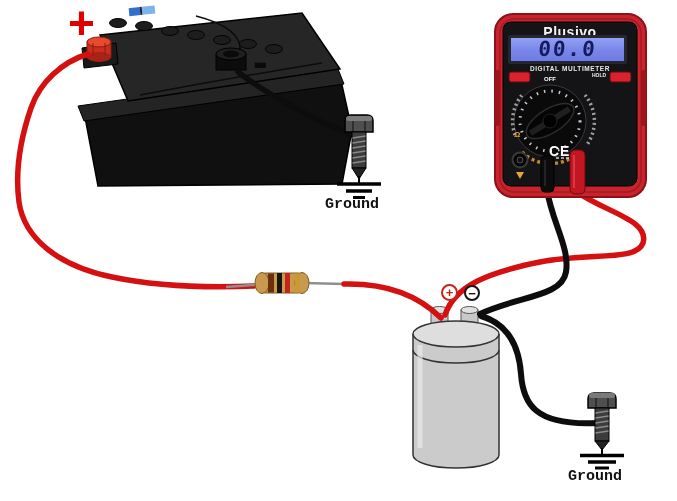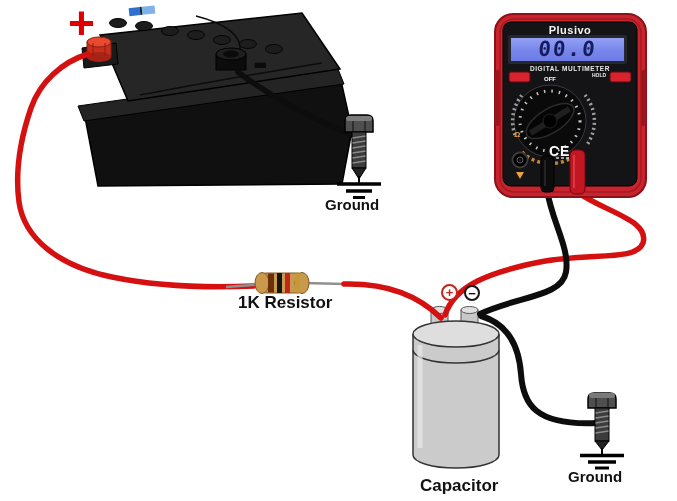--- a/index.html
+++ b/index.html
@@ -1,30 +1,30 @@
 <!DOCTYPE html>
 <html><head>
 <meta charset="utf-8">
 <style>
   * { margin:0; padding:0; box-sizing:border-box; }
   body { background:#fff; font-family:"Liberation Sans", sans-serif; }
   .canvas { position:relative; width:677px; height:501px; background:#ffffff; overflow:hidden; }
   .canvas svg { position:absolute; left:0; top:0; }
   .lbl { position:absolute; color:#111; font-weight:bold; }
-  .lbl-ground { font-size:15px; }
+  .lbl-ground { font-size:15px;font-family:Liberation Mono, monospace; }
   .lbl-part { font-size:17px; }
   .sym-plus { position:absolute; left:68px; top:0px; font-size:46px; font-weight:900; color:#e10000; line-height:1; }
   .sym-minus { position:absolute; left:253px; top:40px; font-size:44px; font-weight:900; color:#0a0a0a; line-height:1; }
   .cap-sym { position:absolute; width:17px; height:17px; border-radius:50%; font-size:13px; font-weight:bold;
              text-align:center; line-height:14px; background:#fff; }
   .cap-sym.pos { left:441px; top:284px; border:2px solid #c3241c; color:#c3241c; }
   .cap-sym.neg { left:464px; top:285px; width:16px; height:16px; border:2px solid #151515; color:#151515; line-height:13px; }
   
   .mm-brand { position:absolute; left:503px; top:24px; width:134px; text-align:center;
-              color:#f5f5f5; font-size:11px; font-weight:bold; letter-spacing:.5px; }
+              color:#f5f5f5; font-size:14px; font-weight:bold; letter-spacing:.5px; }
   .mm-lcd { position:absolute; left:508px; top:35px; width:119px; height:29px;
             background:linear-gradient(180deg,#93a0f4 0%,#7886ea 55%,#6d7ce6 100%);
             border:3px solid #26262e; border-radius:2px; }
   .mm-lcd-value { width:100%; text-align:center; font-family:"DejaVu Sans Mono", monospace;
                   font-weight:bold; font-size:21px; color:#151c5e; line-height:23px;
                   transform:skewX(-5deg); letter-spacing:2px; }
   .mm-subtitle { position:absolute; left:503px; top:65px; width:134px; text-align:center;
                  color:#e8e8e8; font-size:6.5px; font-weight:bold; letter-spacing:.6px; }
   .mm-off { position:absolute; left:535px; top:76px; width:30px; text-align:center;
             color:#fff; font-size:6px; font-weight:bold; }
@@ -185,22 +185,20 @@
     <line x1="574" y1="155" x2="574" y2="188" stroke="#e0454e" stroke-width="1.5"></line>
   </g>
 </svg>
 
   <div class="sym-plus">+</div>
   <div class="sym-minus">-</div>
 
   <div class="lbl lbl-ground" style="left:325px; top:196px;">Ground</div>
   <div class="lbl lbl-ground" style="left:568px; top:468px;">Ground</div>
 
-  <div class="lbl lbl-part" style="left:238px; top:293px;">1K Resistor</div>
-  <div class="lbl lbl-part" style="left:420px; top:476px;">Capacitor</div>
 
   <div class="cap-sym pos">+</div>
   <div class="cap-sym neg">−</div>
 
   <div class="mm-brand">Plusivo</div>
   <div class="mm-lcd">
     <div class="mm-lcd-value">00.0</div>
   </div>
   <div class="mm-subtitle">DIGITAL MULTIMETER</div>
   <div class="mm-off">OFF</div>

